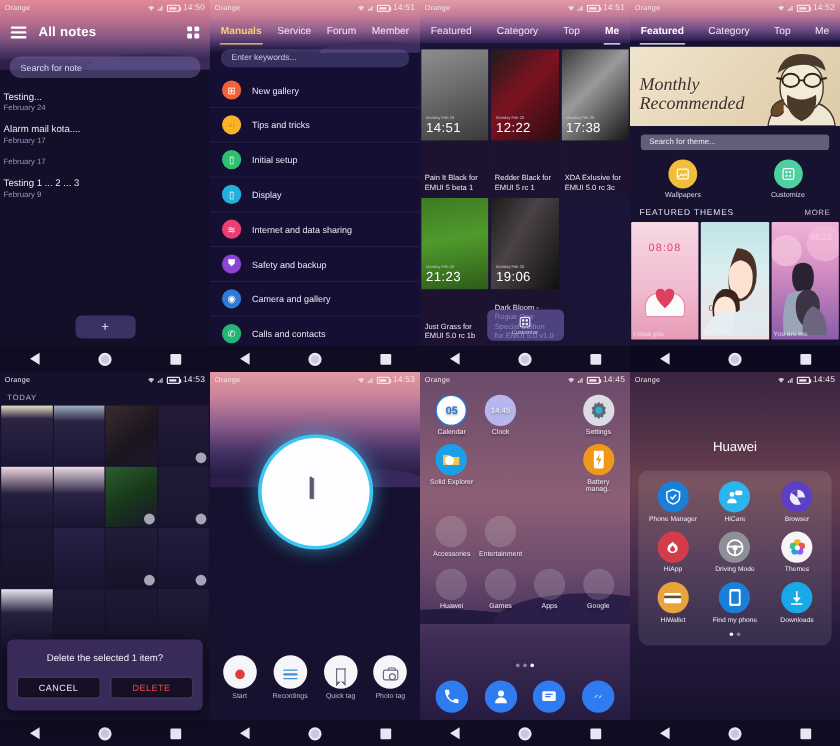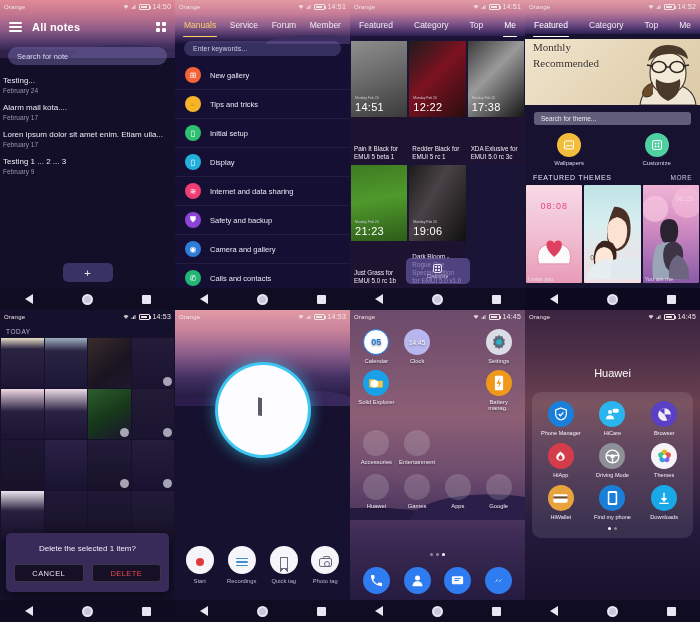--- a/index.html
+++ b/index.html
@@ -100,21 +100,21 @@
   }
   .p2 .hero:after{
     content:""; position:absolute; left:0;right:0;bottom:0;height:16px;
     background:radial-gradient(ellipse 80px 15px at 80% 100%, #3c2c60 60%, transparent 62%);
   }
   .tabs {
     position:relative; z-index:4; display:flex; height:24px; align-items:center;
     padding:0 8px; gap:0; justify-content:space-between;
   }
   .tab { font-size:8.5px; color:#f0e9f2; padding:2px 1px; position:relative; }
-  .tab.active { color:#ffcf6a; font-weight:normal; }
+  .tab.active { color:#ffcf6a; font-weight:bold; }
   .tab.active:after {
     content:""; position:absolute; left:0; right:0; bottom:-5px; height:1.5px; background:#ffcf6a; border-radius:1px;
   }
   .tab.active.white { color:#fff; }
   .tab.active.white:after { background:#fff; }
   .p2 .searchbar {
     position:relative; z-index:4; margin:4px 9px 0; height:15px; border-radius:8px;
     background:rgba(120,110,185,.34); display:flex; align-items:center; padding:0 9px;
     font-size:7px; color:#cdc8e4;
   }
@@ -149,22 +149,22 @@
   .p4 { background:#171230; }
   .p4 .hero {
     position:absolute; left:0;right:0;top:0;height:34px;
     background:linear-gradient(180deg,#e29ba4 0%,#c07c99 36%,#6f4b84 72%,#2a2050 100%);
   }
   .banner {
     position:relative; z-index:3; margin-top:2px; height:66px; overflow:hidden;
     background:linear-gradient(135deg,#efe4cd 0%,#e7d8ba 45%,#dccaa7 100%);
   }
   .banner .mono {
-    position:absolute; left:8px; top:0; color:#3b2f27;
-    font-family:"Liberation Serif", serif; font-size:11px; line-height:16px;
+    position:absolute; left:8px; top:24px; color:#3b2f27;
+    font-family:"Liberation Serif", serif; font-style:italic; font-size:15px; line-height:16px;
     text-shadow:0 1px 0 rgba(255,255,255,.5);
   }
   .hipster { position:absolute; right:2px; top:0; bottom:0; width:78px; }
   .p4 .searchbar {
     position:relative; z-index:4; margin:7px 9px 0; height:13px; border-radius:3px;
     background:rgba(160,155,180,.55); display:flex; align-items:center; padding:0 7px;
     font-size:6.5px; color:#efeaf2;
   }
   .shortcuts { position:relative; z-index:3; display:flex; justify-content:space-around; margin-top:8px;}
   .sc { text-align:center; }
@@ -308,21 +308,20 @@
     <div class="notelist">
       <div class="note">
         <div class="nt">Testing...</div>
         <div class="nd">February 24</div>
       </div>
       <div class="note">
         <div class="nt">Alarm mail kota....</div>
         <div class="nd">February 17</div>
       </div>
       <div class="note">
-        <div class="nt">Loren ipsum dolor sit amet enim. Etiam ulla...</div>
         <div class="nd">February 17</div>
       </div>
       <div class="note">
         <div class="nt">Testing 1 ... 2 ... 3</div>
         <div class="nd">February 9</div>
       </div>
     </div>
     <div class="fab">+</div>
     <div class="navbar">
       <span class="nav-back"></span>

